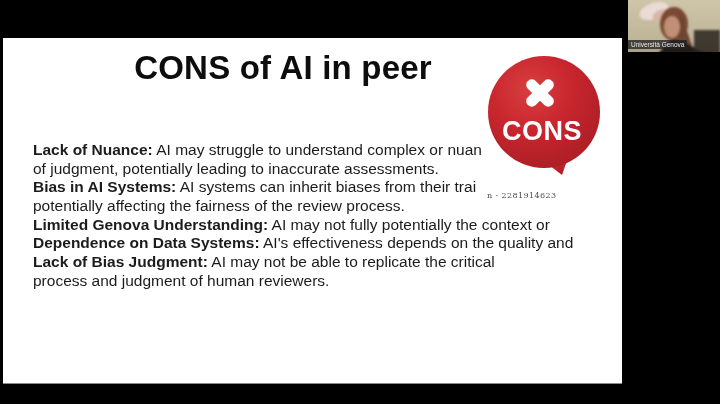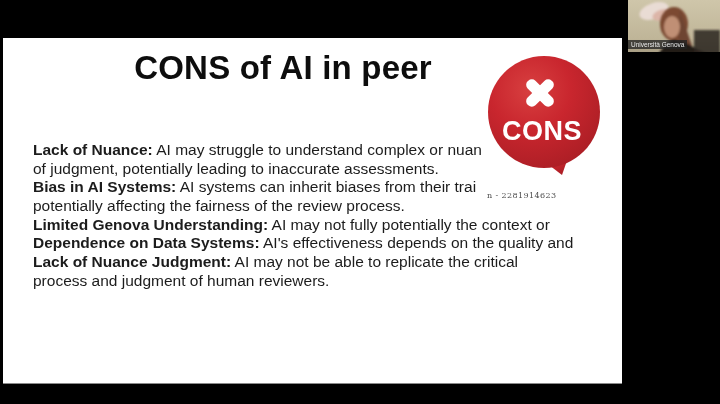--- a/index.html
+++ b/index.html
@@ -68,21 +68,21 @@
     <div>CONS of AI in peer</div>
   </div>
 
   <div class="slide-body">
     <div class="body-line"><b>Lack of Nuance:</b><span> AI may struggle to understand complex or nuan</span></div>
     <div class="body-line"><b></b><span>of judgment, potentially leading to inaccurate assessments.</span></div>
     <div class="body-line"><b>Bias in AI Systems:</b><span> AI systems can inherit biases from their trai</span></div>
     <div class="body-line"><b></b><span>potentially affecting the fairness of the review process.</span></div>
     <div class="body-line"><b>Limited Genova Understanding:</b><span> AI may not fully potentially the context or</span></div>
     <div class="body-line"><b>Dependence on Data Systems:</b><span> AI's effectiveness depends on the quality and</span></div>
-    <div class="body-line"><b>Lack of Nuance Judgment:</b><span> AI may not be able to replicate the critical</span></div>
+    <div class="body-line"><b>Lack of Bias Judgment:</b><span> AI may not be able to replicate the critical</span></div>
     <div class="body-line"><b></b><span>process and judgment of human reviewers.</span></div>
   </div>
 
   <div class="watermark">n - 2281914623</div>
 
   <svg class="cons-badge" viewBox="0 0 122 122" xmlns="http://www.w3.org/2000/svg">
     <defs>
       <radialGradient id="rg" cx="38%" cy="30%" r="80%">
         <stop offset="0%" stop-color="#d84040"></stop>
         <stop offset="45%" stop-color="#c9262e"></stop>

